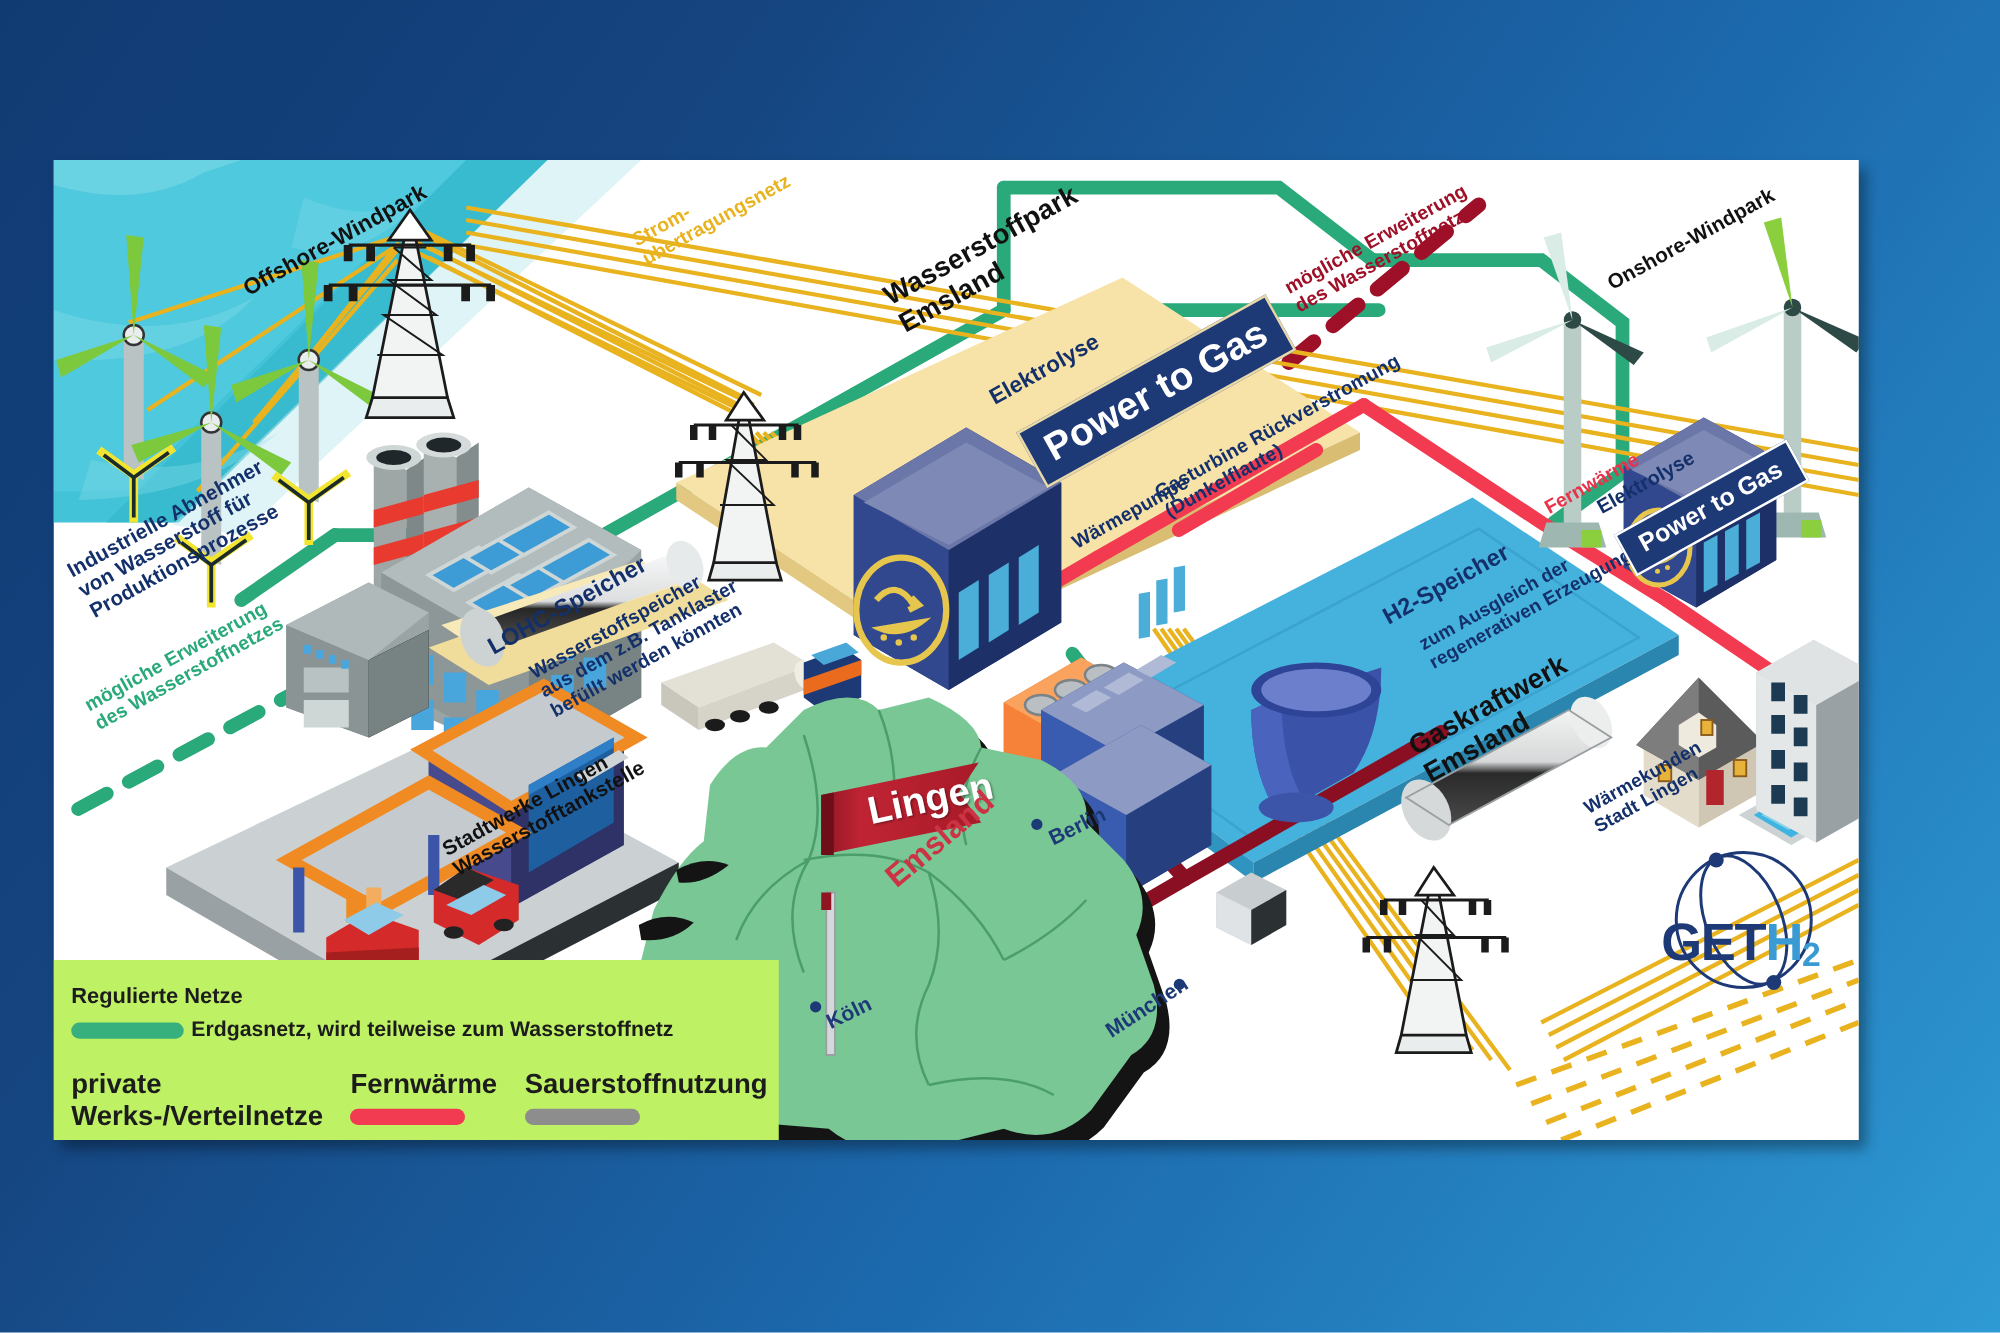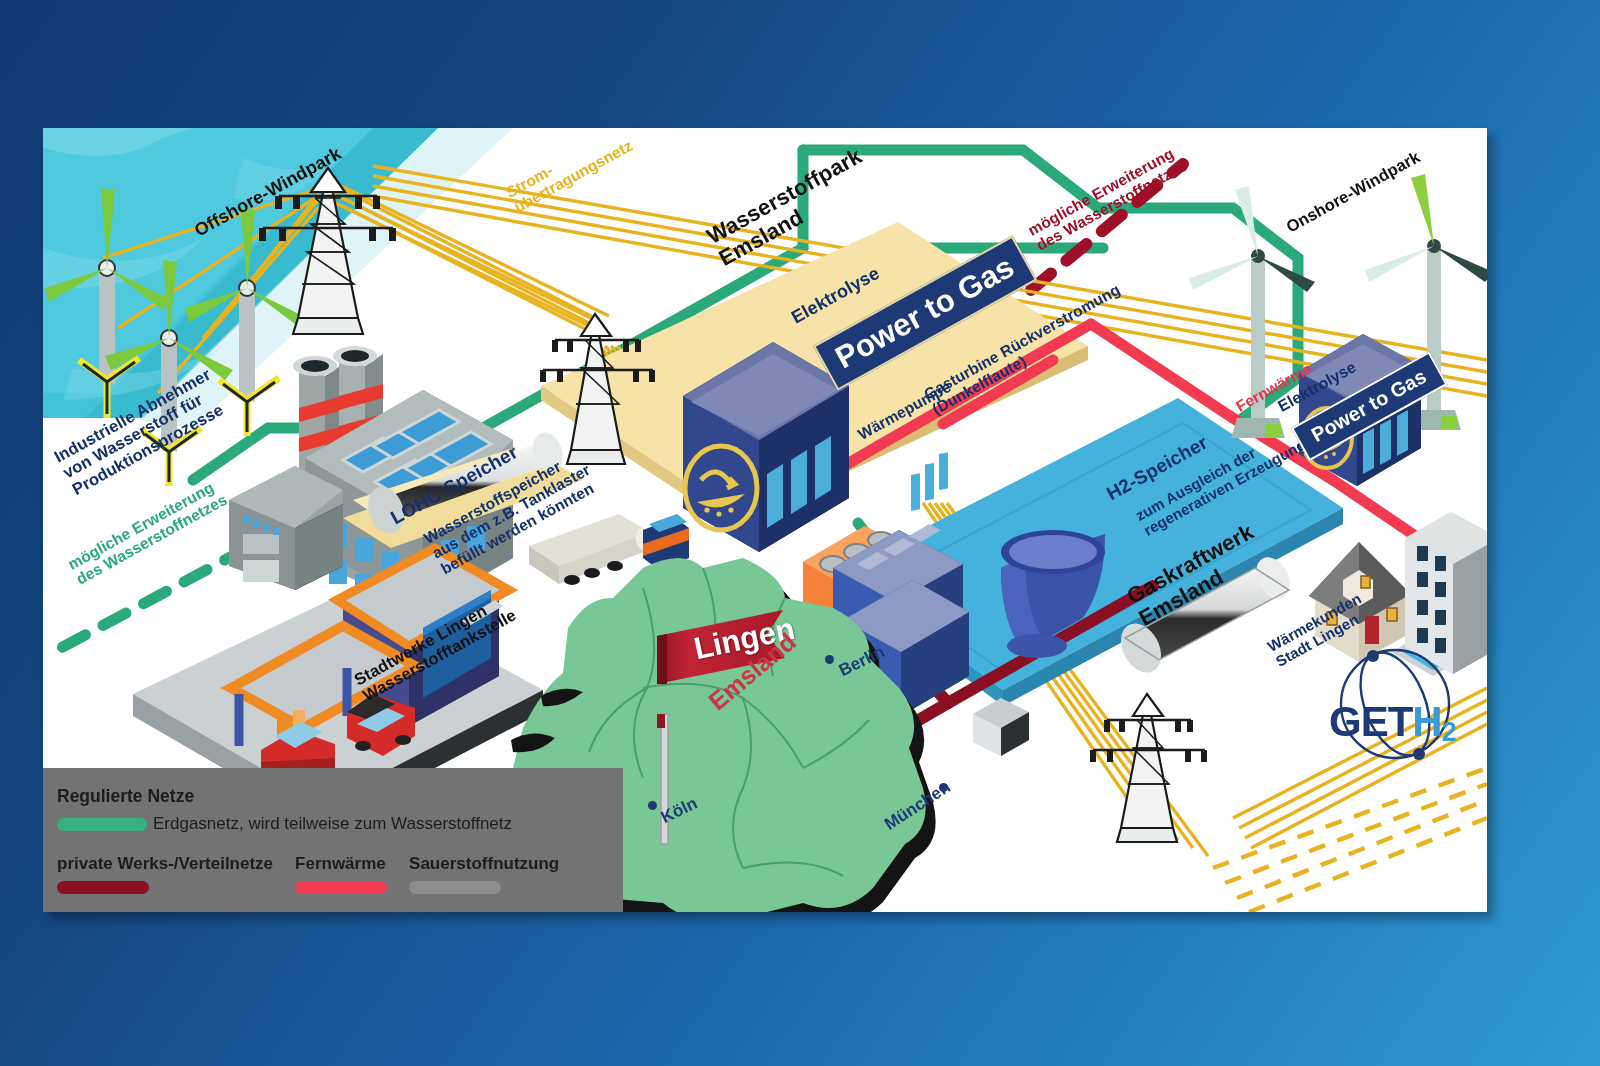--- a/index.html
+++ b/index.html
@@ -35,35 +35,35 @@
   .ptg{
     position:absolute;background:#1d3a77;color:#ffffff;font-weight:bold;
     padding:5px 13px 6px 13px;transform-origin:0 0;white-space:nowrap;
     border:2px solid #e9d9a8;
   }
   .ptg.plain{border-color:#ffffff;}
 
   
   #legend{
     position:absolute;left:0px;top:640px;width:580px;height:144px;
-    background:#737373;padding:18px 0 0 14px;box-sizing:border-box;
+    background:#bef264;padding:18px 0 0 14px;box-sizing:border-box;
   }
   #legend h4{margin:0 0 7px 0;font-size:17.5px;color:#1c1c1c;font-weight:bold;}
   .lgrow{display:flex;align-items:center;margin-bottom:3px;}
   .lgswatch{width:96px;flex:none;display:flex;align-items:center;}
   .lgbar{height:13px;width:90px;border-radius:7px;}
   .lgline{height:4px;width:88px;border-radius:2px;margin-left:1px;}
-  .lgtxt{font-size:17px;color:#1c1c1c;font-weight:normal;text-align:center;}
+  .lgtxt{font-size:17px;color:#1c1c1c;font-weight:bold;text-align:center;}
   #legend2{display:flex;margin-top:20px;}
   .lg2col{margin-right:22px;}
-  .lg2title{font-size:17px;font-weight:bold;color:#1c1c1c;margin-bottom:7px;}
+  .lg2title{font-size:22px;font-weight:bold;color:#1c1c1c;margin-bottom:7px;}
   .lg2bar{height:13px;width:92px;border-radius:7px;}
 
   
-  #logo{position:absolute;left:1278px;top:508px;width:148px;height:130px;}
+  #logo{position:absolute;left:1278px;top:540px;width:148px;height:130px;}
   #logo .txt{position:absolute;left:8px;top:62px;font-size:42px;font-weight:bold;letter-spacing:-1px;}
   #logo .get{color:#1d3a77;}
   #logo .h{color:#3a9bd4;}
   #logo .sub{font-size:27px;color:#3a9bd4;vertical-align:-5px;}
 
   
   .cdot{position:absolute;width:9px;height:9px;border-radius:50%;background:#1d3a77;}
   .clab{position:absolute;color:#1d3a77;font-weight:bold;font-size:17px;transform-origin:0 0;white-space:nowrap;}
   .flagtxt{position:absolute;color:#ffffff;font-weight:bold;font-size:31px;transform-origin:0 0;white-space:nowrap;
            text-shadow:1px 1px 2px rgba(0,0,0,.4);}

